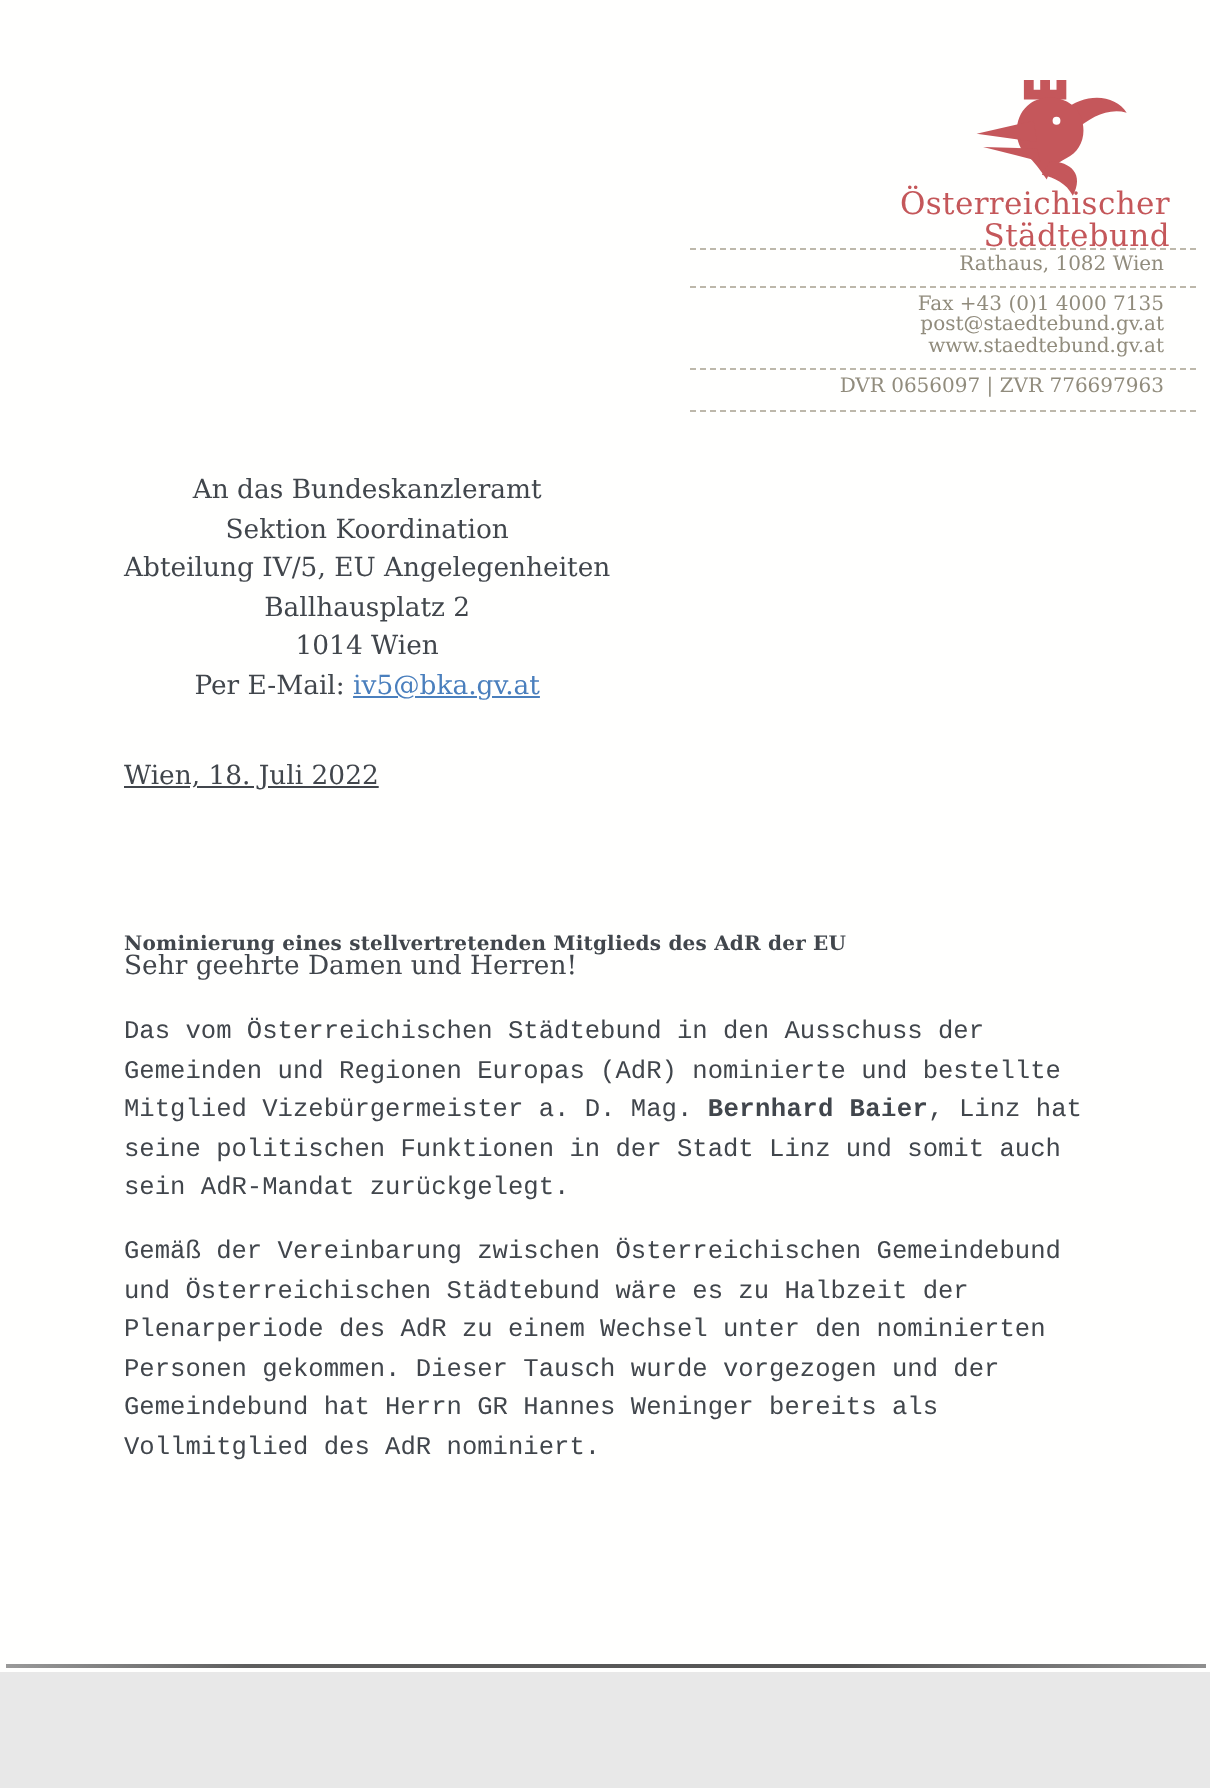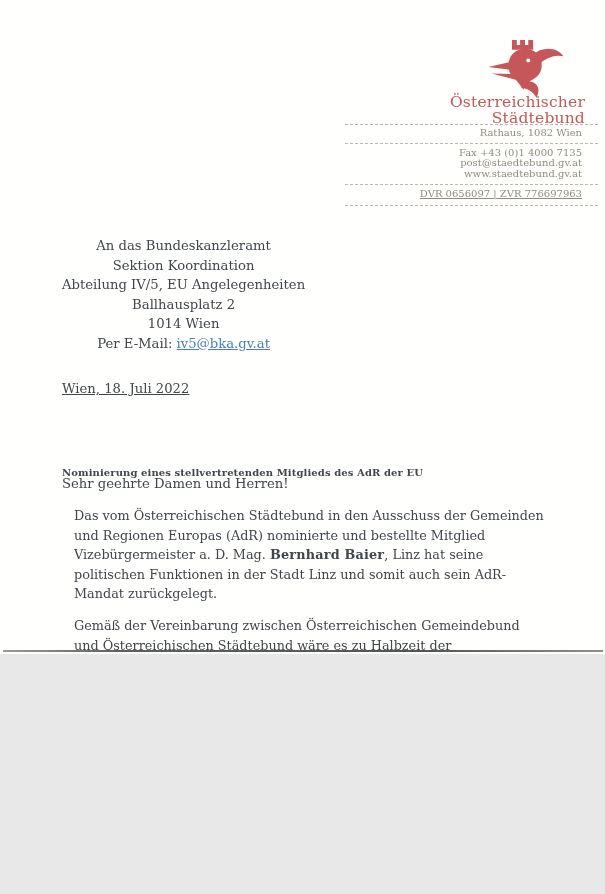--- a/index.html
+++ b/index.html
@@ -4,21 +4,21 @@
 <style>
   html, body {
     margin: 0;
     padding: 0;
     background: #e8e8e8;
     font-family: "DejaVu Serif", "Liberation Serif", serif;
   }
   .page {
     position: relative;
     width: 605px;
-    height: 654px;
+    height: 836px;
     margin: 0 auto;
     background: #fffffe;
     overflow: hidden;
     color: #41464c;
   }
 
   
   .logo-icon {
     position: absolute;
     top: 40px;
@@ -49,21 +49,21 @@
     text-align: right;
   }
   .rule {
     border: 0;
     border-top: 1px dashed #bdb8ab;
     height: 0;
     margin: 0;
   }
   .contact-row { padding: 3px 16px 4px 0; }
   .contact-group { padding: 4px 16px 5px 0; }
-  .registry-row { padding: 4px 16px 5px 0; text-decoration: underline; }
+  .registry-row { padding: 4px 16px 5px 0; }
 
   
   .recipient {
     position: absolute;
     top: 236px;
     left: 62px;
     font-size: 13.2px;
     line-height: 19.6px;
     text-align: center;
   }
@@ -96,21 +96,21 @@
   }
   .body-text {
     position: absolute;
     top: 506px;
     left: 62px;
     width: 484px;
     font-size: 12.8px;
     line-height: 19.6px;
     text-align: left;
   }
-  .body-text p { margin: 0 0 12px 12px; }
+  .body-text p { margin: 0 0 12px 0; font-family: Liberation Mono, monospace; }
   .body-text b { letter-spacing: 0.2px; }
 
   
   .scan-edge {
     position: absolute;
     left: 3px;
     right: 2px;
     bottom: 2px;
     height: 2px;
     background: linear-gradient(to right, #9a9a9a, #5e5e5e 20%, #545454 70%, #8f8f8f);

